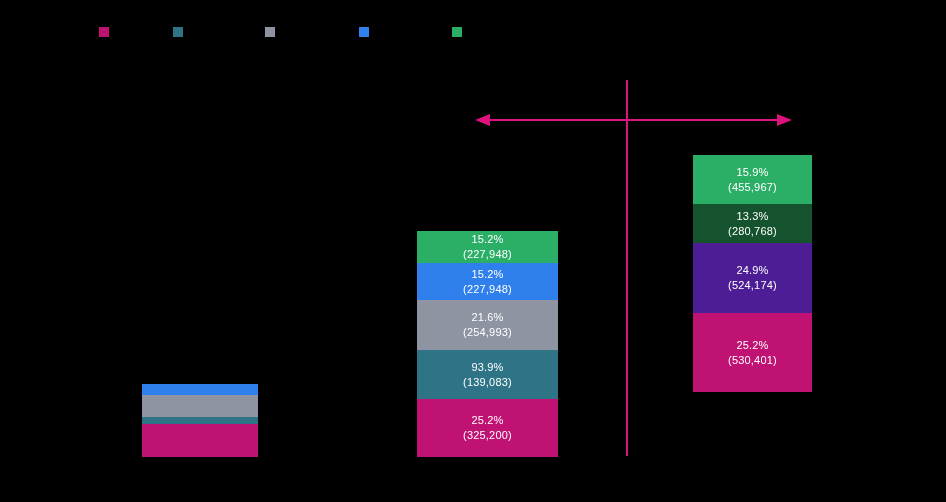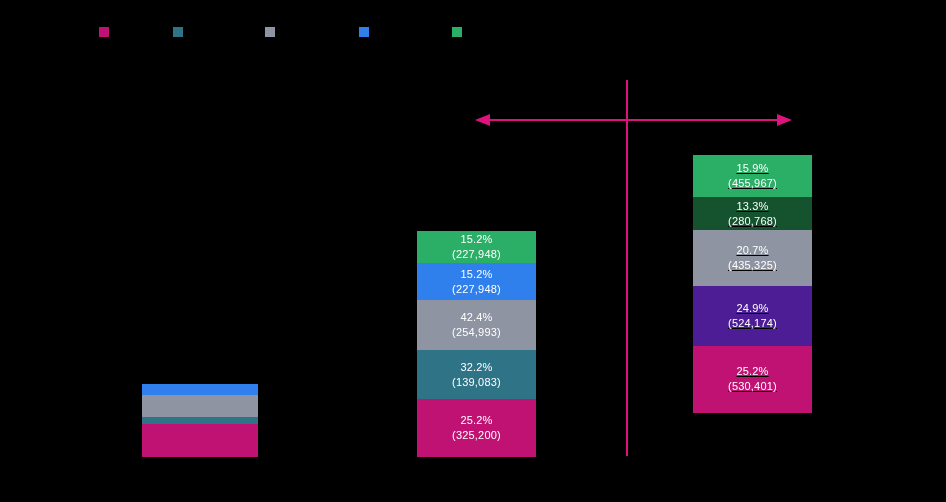--- a/index.html
+++ b/index.html
@@ -66,54 +66,50 @@
       <span class="legend-swatch" style="left: 359px; top: 27px; width: 10px; height: 10px; background: rgb(47, 128, 237);"></span>
       <span class="legend-swatch" style="left: 452px; top: 27px; width: 10px; height: 10px; background: rgb(43, 174, 102);"></span>
     </div>
   <div id="bars">
       <div class="bar" style="left: 142px; width: 116px; top: 384px; height: 73px;">
         <div class="seg" style="height: 11px; background: rgb(47, 128, 237);"></div>
         <div class="seg" style="height: 22px; background: rgb(142, 148, 161);"></div>
         <div class="seg" style="height: 7px; background: rgb(46, 115, 134);"></div>
         <div class="seg" style="height: 33px; background: rgb(192, 18, 115);"></div>
       </div>
-      <div class="bar" style="left: 417px; width: 119px; top: 231px; height: 226px;">
+      <div class="bar" style="left: 417px; width: 141px; top: 231px; height: 226px;">
         <div class="seg" style="height: 32px; background: rgb(43, 174, 102);">
           <span class="pct">15.2%</span>
           <span class="cnt">(227,948)</span>
         </div>
         <div class="seg" style="height: 37px; background: rgb(47, 128, 237);">
           <span class="pct">15.2%</span>
           <span class="cnt">(227,948)</span>
         </div>
         <div class="seg" style="height: 50px; background: rgb(142, 148, 161);">
-          <span class="pct">42.4%</span>
+          <span class="pct">21.6%</span>
           <span class="cnt">(254,993)</span>
         </div>
         <div class="seg" style="height: 49px; background: rgb(46, 115, 134);">
-          <span class="pct">32.2%</span>
+          <span class="pct">93.9%</span>
           <span class="cnt">(139,083)</span>
         </div>
         <div class="seg" style="height: 58px; background: rgb(192, 18, 115);">
           <span class="pct">25.2%</span>
           <span class="cnt">(325,200)</span>
         </div>
       </div>
-      <div class="bar" style="left: 693px; width: 119px; top: 155px; height: 258px; text-decoration: underline;">
+      <div class="bar" style="left: 693px; width: 119px; top: 155px; height: 302px;">
         <div class="seg" style="height: 49px; background: rgb(43, 174, 102);">
           <span class="pct">15.9%</span>
           <span class="cnt">(455,967)</span>
         </div>
         <div class="seg" style="height: 39px; background: #14532d;">
           <span class="pct">13.3%</span>
           <span class="cnt">(280,768)</span>
-        </div>
-        <div class="seg" style="height: 65px; background: rgb(142, 148, 161);">
-          <span class="pct">20.7%</span>
-          <span class="cnt">(435,325)</span>
         </div>
         <div class="seg" style="height: 70px; background: #4c1d95;">
           <span class="pct">24.9%</span>
           <span class="cnt">(524,174)</span>
         </div>
         <div class="seg" style="height: 79px; background: rgb(192, 18, 115);">
           <span class="pct">25.2%</span>
           <span class="cnt">(530,401)</span>
         </div>
       </div>

